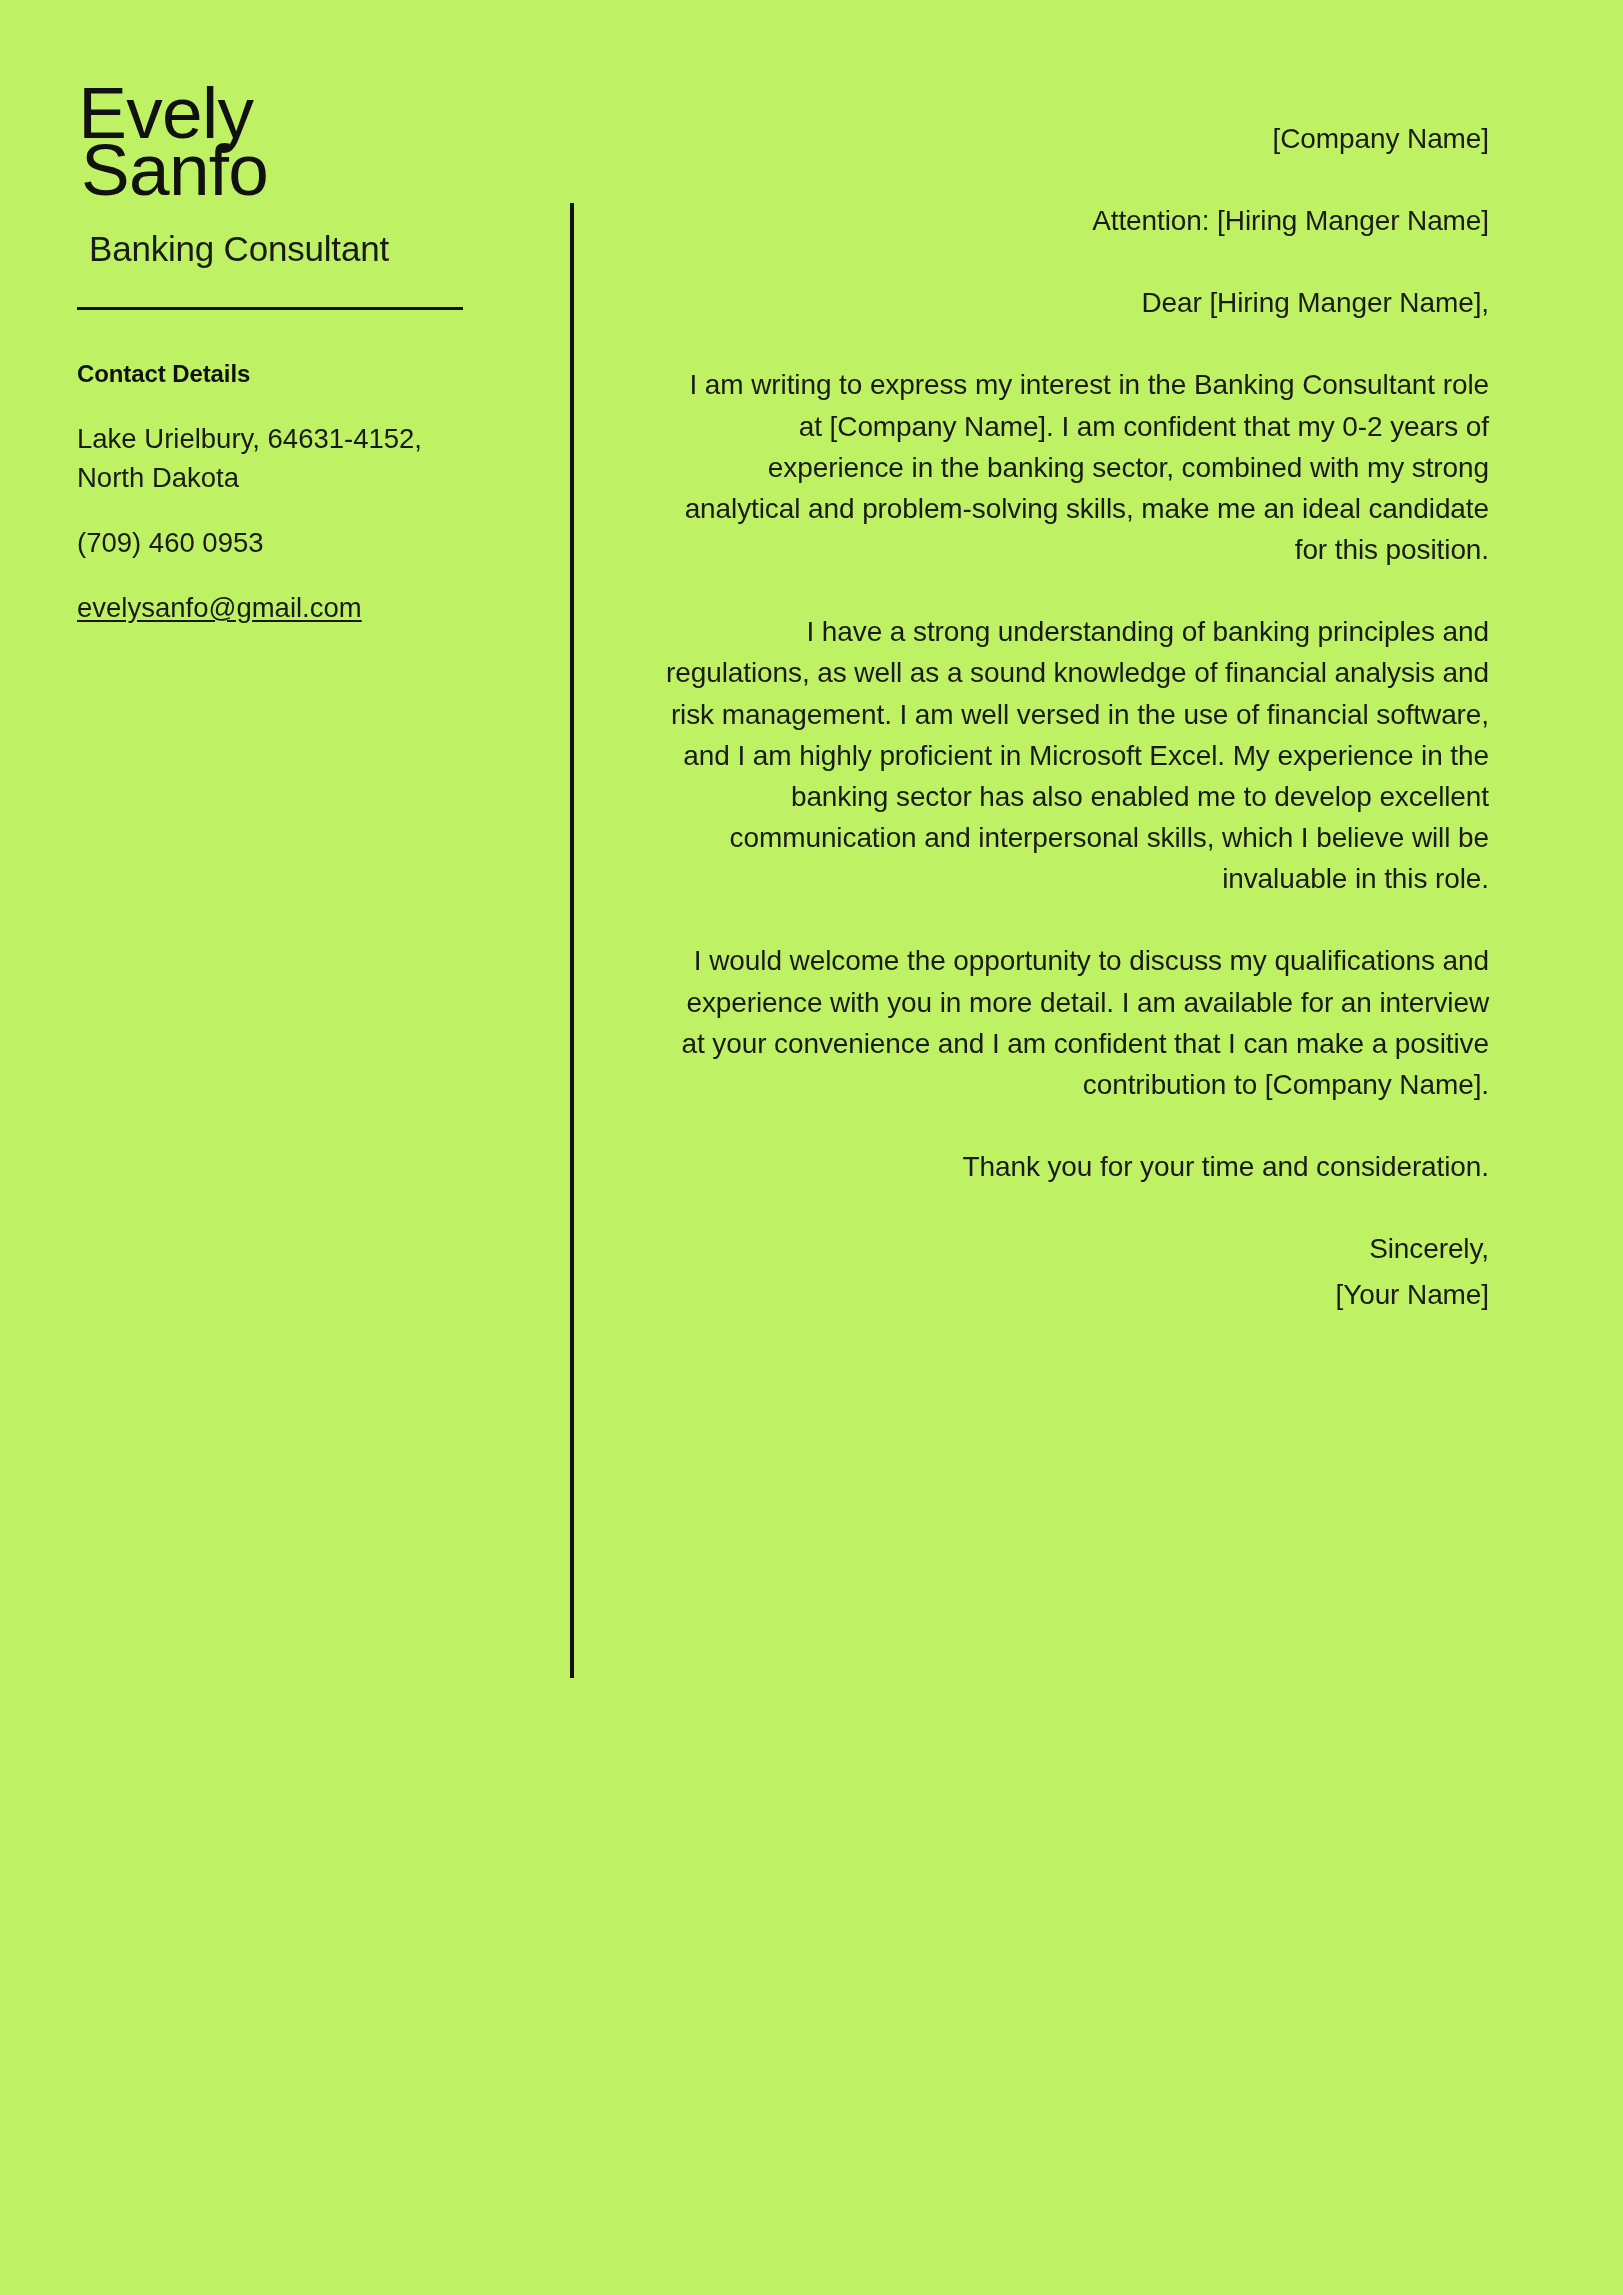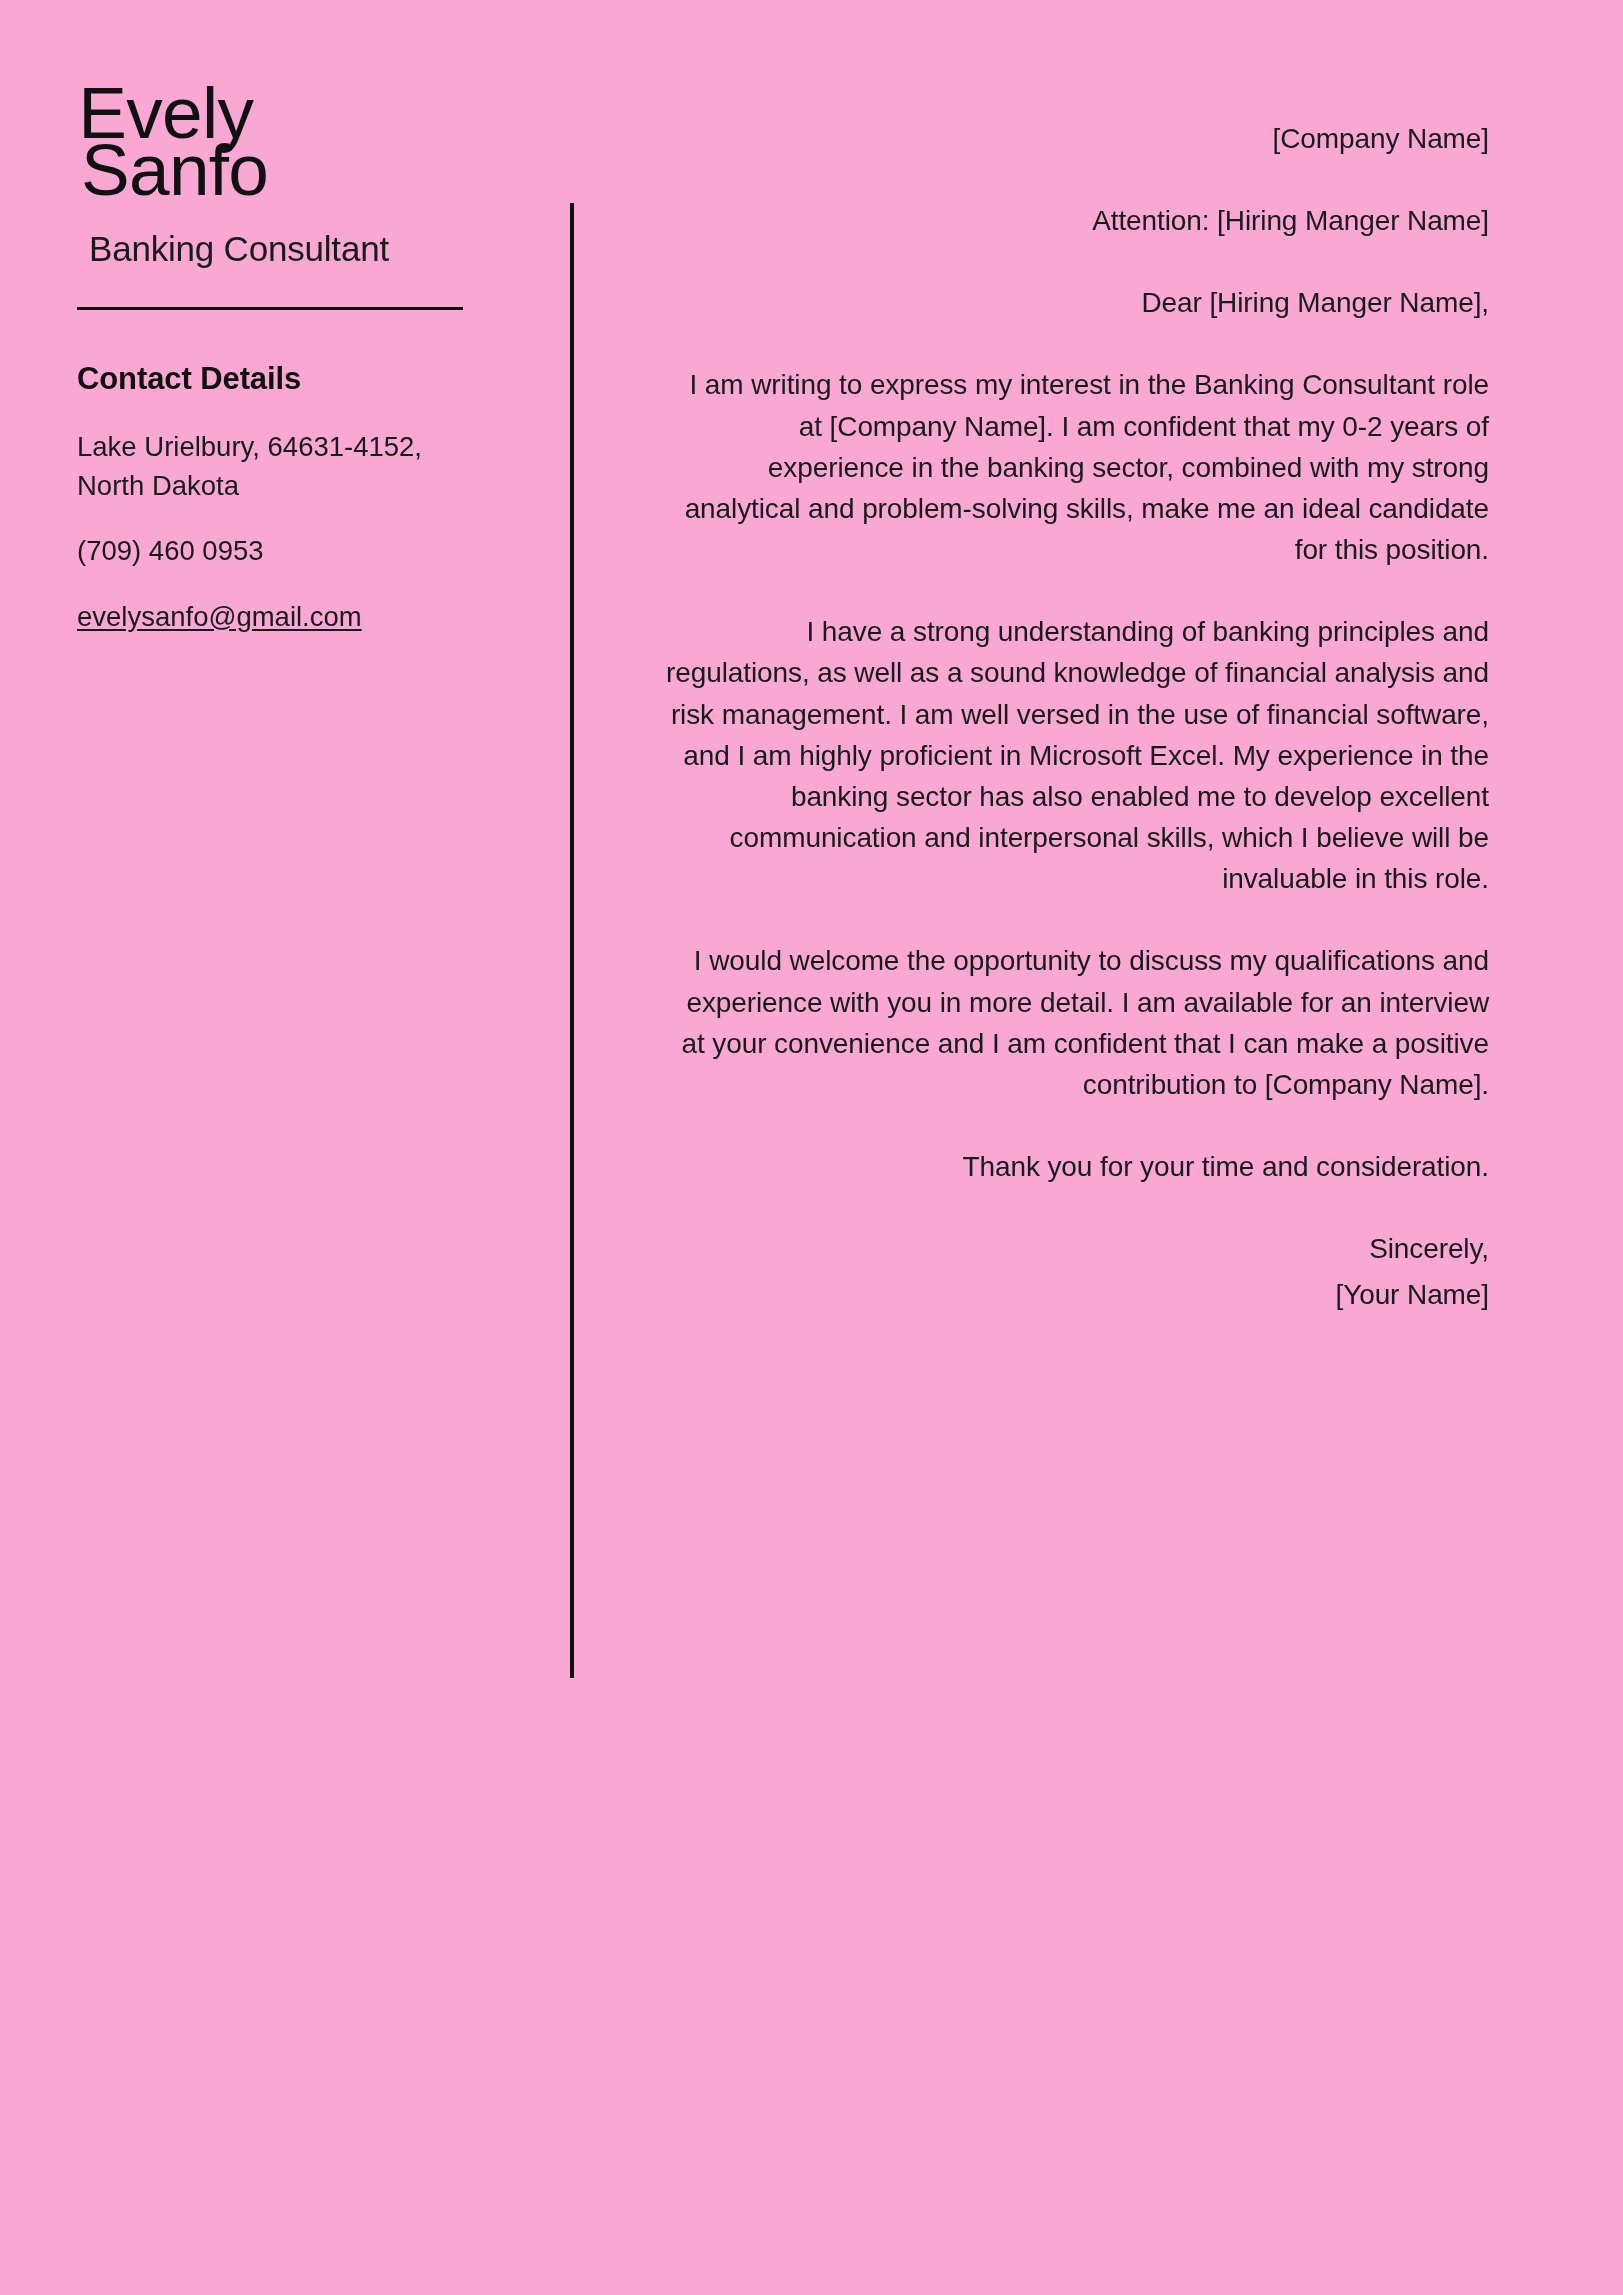--- a/index.html
+++ b/index.html
@@ -4,21 +4,21 @@
 <style>
   html, body {
     margin: 0;
     padding: 0;
     background: #ffffff;
   }
   .page {
     position: relative;
     width: 1623px;
     height: 2295px;
-    background: #f9a8d4;
+    background: #bef264;
     font-family: "DejaVu Sans", sans-serif;
     color: #141414;
     overflow: hidden;
   }
 
   
   .sidebar {
     position: absolute;
     left: 77px;
     top: 85px;
@@ -56,21 +56,21 @@
   .sidebar-rule {
     width: 386px;
     height: 3.3px;
     background: #111111;
     margin-top: 37px;
   }
 
   .contact-heading {
     font-family: "Liberation Sans", sans-serif;
     font-weight: 700;
-    font-size: 31px;
+    font-size: 24px;
     line-height: 1.2;
     color: #111111;
     margin-top: 50px;
     letter-spacing: -0.1px;
   }
 
   .contact-list {
     margin-top: 30px;
   }
   .contact-item {

